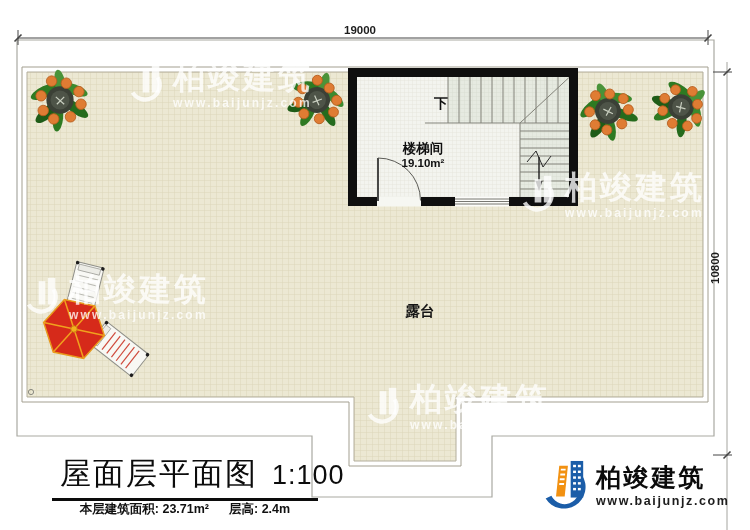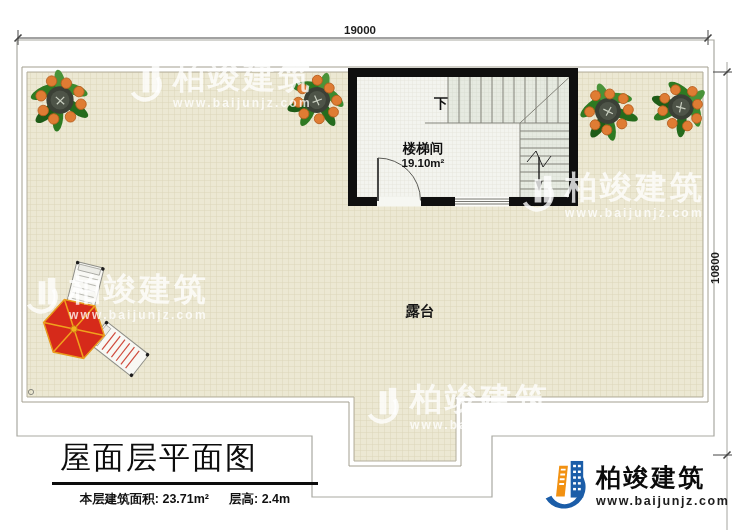--- a/index.html
+++ b/index.html
@@ -11,24 +11,24 @@
   
   .watermark{position:absolute;display:flex;align-items:center;gap:7px;
              color:rgba(255,255,255,0.78);pointer-events:none;}
   .wm-text{display:flex;flex-direction:column;}
   .wm-brand{font-size:32px;font-weight:bold;letter-spacing:3px;line-height:1;white-space:nowrap;}
   .wm-url{font-size:12px;font-weight:bold;letter-spacing:2.2px;margin-top:3px;white-space:nowrap;}
 
   
   .title-block{position:absolute;left:52px;top:437px;width:266px;}
   .title-row{display:flex;align-items:baseline;gap:14px;padding-left:8px;color:#0c0c0c;}
-  .plan-title{font-size:31px;font-weight:500;letter-spacing:2px;white-space:nowrap;}
+  .plan-title{font-size:31px;font-weight:500;letter-spacing:2px;white-space:nowrap;margin-top:16px;}
   .plan-scale{font-size:27px;font-weight:500;letter-spacing:1px;}
   .title-underline{height:3px;background:#0c0c0c;margin-top:3px;}
-  .info-row{display:flex;justify-content:center;gap:20px;margin-top:6px;
+  .info-row{display:flex;justify-content:center;gap:20px;margin-top:0;
             font-size:12.5px;font-weight:bold;color:#111;white-space:nowrap;}
 
   
   .logo-block{position:absolute;left:536px;top:458px;display:flex;align-items:center;gap:8px;}
   .logo-text{display:flex;flex-direction:column;}
   .logo-brand{font-size:25px;font-weight:bold;letter-spacing:2.5px;color:#0b0b0b;line-height:1;white-space:nowrap;}
   .logo-url{font-size:12.5px;font-weight:bold;letter-spacing:1.6px;color:#1c1c1c;margin-top:4px;white-space:nowrap;}
 </style>
 </head>
 <body>
@@ -259,20 +259,21 @@
     </svg>
     <div class="wm-text">
       <span class="wm-brand">柏竣建筑</span>
       <span class="wm-url">www.baijunjz.com</span>
     </div>
   </div>
 
   <div class="title-block">
     <div class="title-row">
       <span class="plan-title">屋面层平面图</span>
+      <span class="plan-scale">1:100</span>
     </div>
     <div class="title-underline"></div>
     <div class="info-row">
       <span>本层建筑面积: 23.71m²</span>
       <span>层高: 2.4m</span>
     </div>
   </div>
 
   <div class="logo-block">
     <svg width="52" height="56" viewBox="0 0 54 58">

